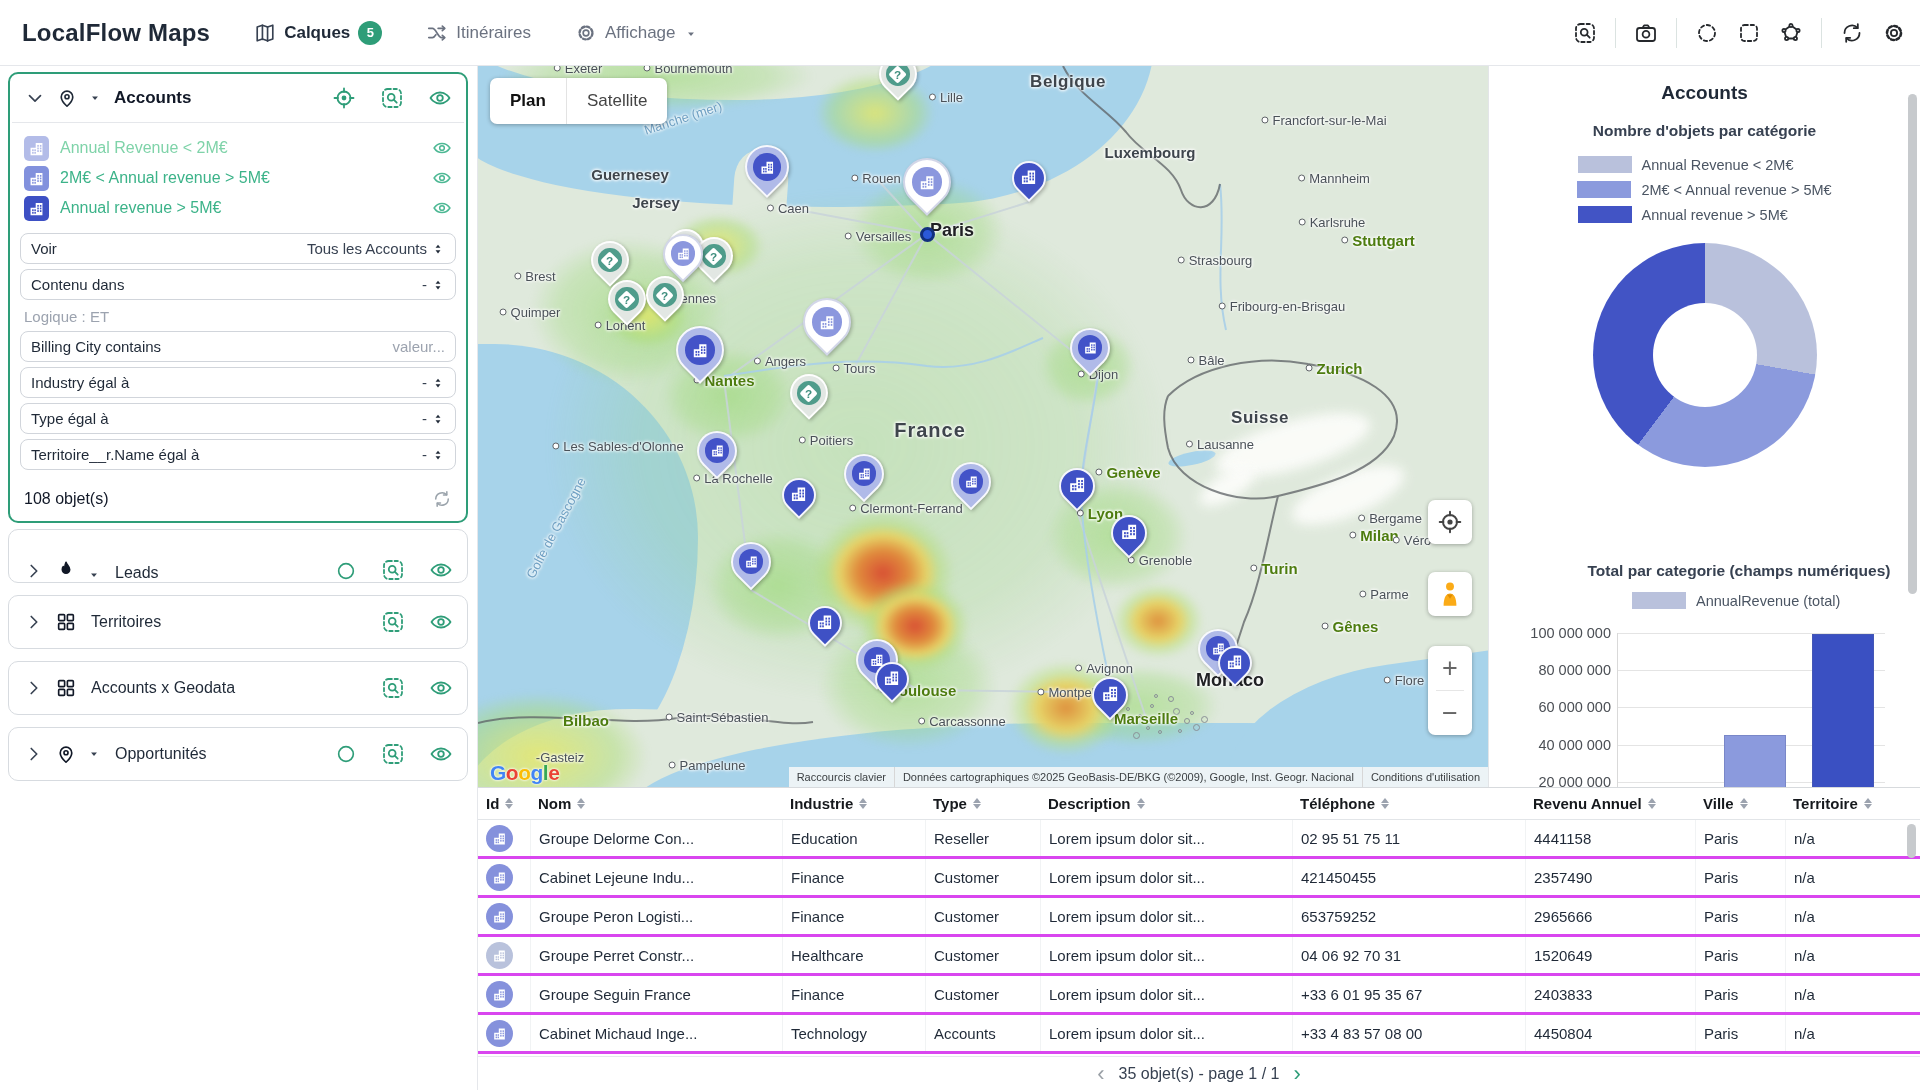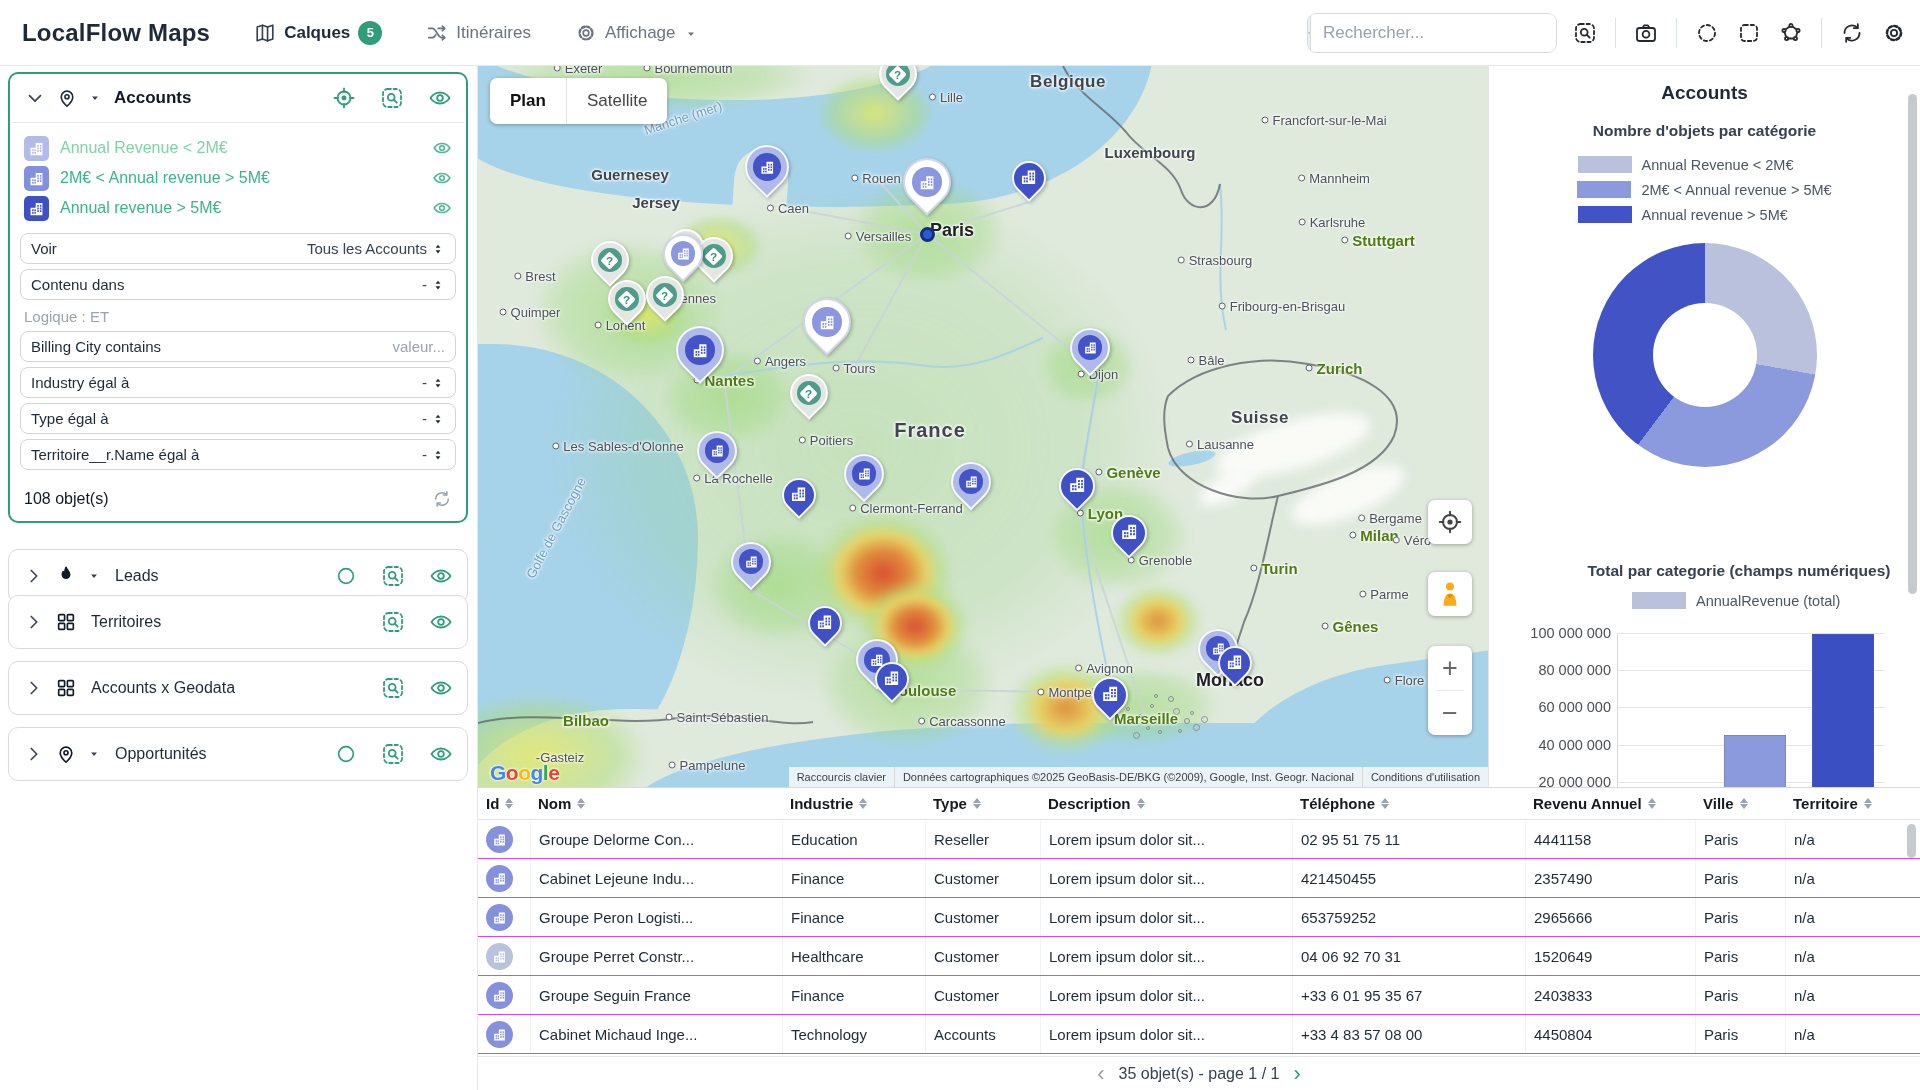--- a/index.html
+++ b/index.html
@@ -113,21 +113,21 @@
   .pscroll { position:absolute; right:3px; top:28px; width:9px; height:500px; border-radius:5px; background:#c7cacd; }
 
   
   .tablewrap { position:absolute; left:478px; top:787px; width:1442px; height:269px; background:#fff; border-top:1px solid #d7dadd; z-index:20; }
   .thead { display:flex; height:32px; align-items:center; border-bottom:1px solid #e2e5e8; background:#fff; }
   .th { display:flex; align-items:center; gap:6px; font-size:15px; font-weight:700; color:#16191d; padding:0 8px; height:100%; }
   .th .sort { display:flex; flex-direction:column; gap:1px; }
   .sort i { display:block; width:0; height:0; border-left:4px solid transparent; border-right:4px solid transparent; }
   .sort i.up { border-bottom:5px solid #9ca3af; }
   .sort i.dn { border-top:5px solid #9ca3af; }
-  .trow { display:flex; height:39px; align-items:center; border-bottom:1px solid #d946ef; cursor:pointer; }
+  .trow { display:flex; height:39px; align-items:center; border-bottom:3px solid #d946ef; cursor:pointer; }
   .td { font-size:15px; color:#1f2937; padding:0 8px; overflow:hidden; white-space:nowrap; display:flex; align-items:center; height:100%; }
   .td + .td { border-left:1px solid #f1f3f4; }
   .idcirc { width:27px; height:27px; border-radius:50%; display:flex; align-items:center; justify-content:center; }
   .idcirc svg { width:17px; height:17px; }
   .tscroll { position:absolute; right:4px; top:36px; width:9px; height:34px; border-radius:5px; background:#c7cacd; }
 
   
   .pager { position:absolute; left:478px; top:1056px; width:1442px; height:34px; background:#fff; border-top:1px solid #e5e7eb; display:flex; align-items:center; justify-content:center; gap:14px; z-index:25; }
   .pager .pch { font-size:22px; line-height:1; cursor:pointer; }
   .pager .prev { color:#9aa0a6; }
@@ -163,29 +163,20 @@
       <span class="icn"><svg viewBox="0 0 24 24" width="100%" height="100%" fill="none" stroke="currentColor" stroke-width="1.8" stroke-linecap="round" stroke-linejoin="round">
             <circle cx="12" cy="12" r="3.1"></circle>
             <circle cx="12" cy="12" r="7" stroke-width="2.6" stroke-dasharray="3 2.5"></circle>
           </svg></span>
       <span>Affichage</span>
       <span class="caret-sm"><svg viewBox="0 0 24 24" width="100%" height="100%" fill="none" stroke="currentColor" stroke-width="1.8" stroke-linecap="round" stroke-linejoin="round">
             <path d="M7 9.5l5 6 5-6z" fill="currentColor" stroke="none"></path>
           </svg></span>
     </div>
     <div class="tb-right">
-      <div class="searchbox">
-        <span class="sicon">
-            <svg viewBox="0 0 24 24" width="100%" height="100%" fill="none" stroke="currentColor" stroke-width="1.8" stroke-linecap="round" stroke-linejoin="round">
-              <circle cx="11" cy="11" r="6.5"></circle>
-              <path d="M15.8 15.8l4.2 4.2"></path>
-            </svg>
-          </span>
-        <input type="text" placeholder="Rechercher..." style="">
-      </div>
       <div class="tools" id="topbar-tools">
           <span class="tool"><svg viewBox="0 0 24 24" width="100%" height="100%" fill="none" stroke="currentColor" stroke-width="1.8" stroke-linecap="round" stroke-linejoin="round">
               <rect x="3" y="3" width="18" height="18" rx="4.5" stroke-dasharray="3.4 2.7"></rect>
               <circle cx="11.2" cy="11.2" r="3.4"></circle>
               <path d="M13.7 13.7l3 3"></path>
             </svg></span>
           <span class="vdiv"></span>
           <span class="tool"><svg viewBox="0 0 24 24" width="100%" height="100%" fill="none" stroke="currentColor" stroke-width="1.8" stroke-linecap="round" stroke-linejoin="round">
               <rect x="3" y="7" width="18" height="13" rx="2.5"></rect>
               <circle cx="12" cy="13.3" r="3.4"></circle>
@@ -367,21 +358,21 @@
         <span class="sp"></span>
         <span class="ricn"><svg viewBox="0 0 24 24" width="100%" height="100%" fill="none" stroke="currentColor" stroke-width="1.8" stroke-linecap="round" stroke-linejoin="round">
               <path d="M4.5 12a7.5 7.5 0 0 1 13-5.1"></path>
               <path d="M17.8 3.2v4h-4"></path>
               <path d="M19.5 12a7.5 7.5 0 0 1-13 5.1"></path>
               <path d="M6.2 20.8v-4h4"></path>
             </svg></span>
       </div>
     </div>
     <div id="layer-cards">
-        <div class="layer-card" style="top: 483px;">
+        <div class="layer-card" style="top: 463px; align-items: flex-end;">
           <span class="chev"><svg viewBox="0 0 24 24" width="100%" height="100%" fill="none" stroke="currentColor" stroke-width="1.8" stroke-linecap="round" stroke-linejoin="round">
               <path d="M9 6l6 6-6 6"></path>
             </svg></span>
           <span class="typeicn"><svg viewBox="0 0 24 24" width="100%" height="100%" fill="none" stroke="currentColor" stroke-width="1.8" stroke-linecap="round" stroke-linejoin="round">
               <path d="M12 2.5c.9 2.9 4 4.4 4 7.9a4 4 0 0 1-8 0c0-1.2.4-2.3 1.1-3.2.3.9.9 1.5 1.7 1.9-.2-2.4.3-4.6 1.2-6.6z" fill="currentColor" stroke="currentColor"></path>
             </svg></span>
           <span class="caret-sm" style="color: rgb(55, 65, 81);"><svg viewBox="0 0 24 24" width="100%" height="100%" fill="none" stroke="currentColor" stroke-width="1.8" stroke-linecap="round" stroke-linejoin="round">
               <path d="M7 9.5l5 6 5-6z" fill="currentColor" stroke="none"></path>
             </svg></span>
           <span class="lbl">Leads</span>

